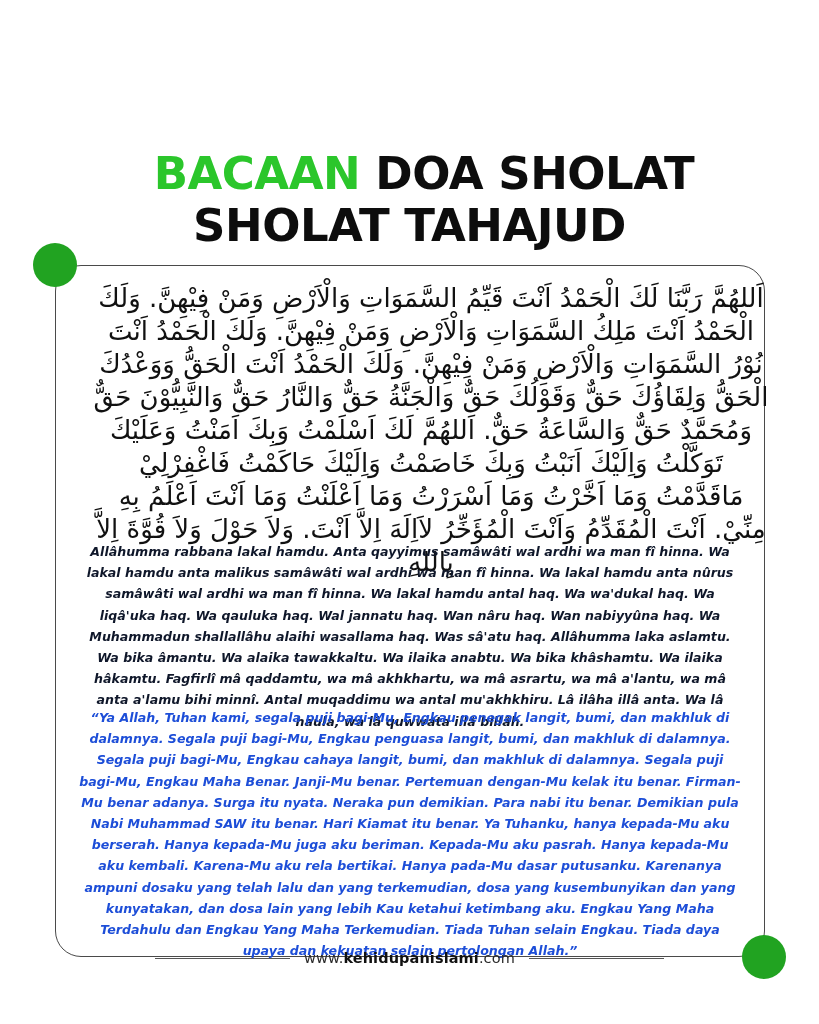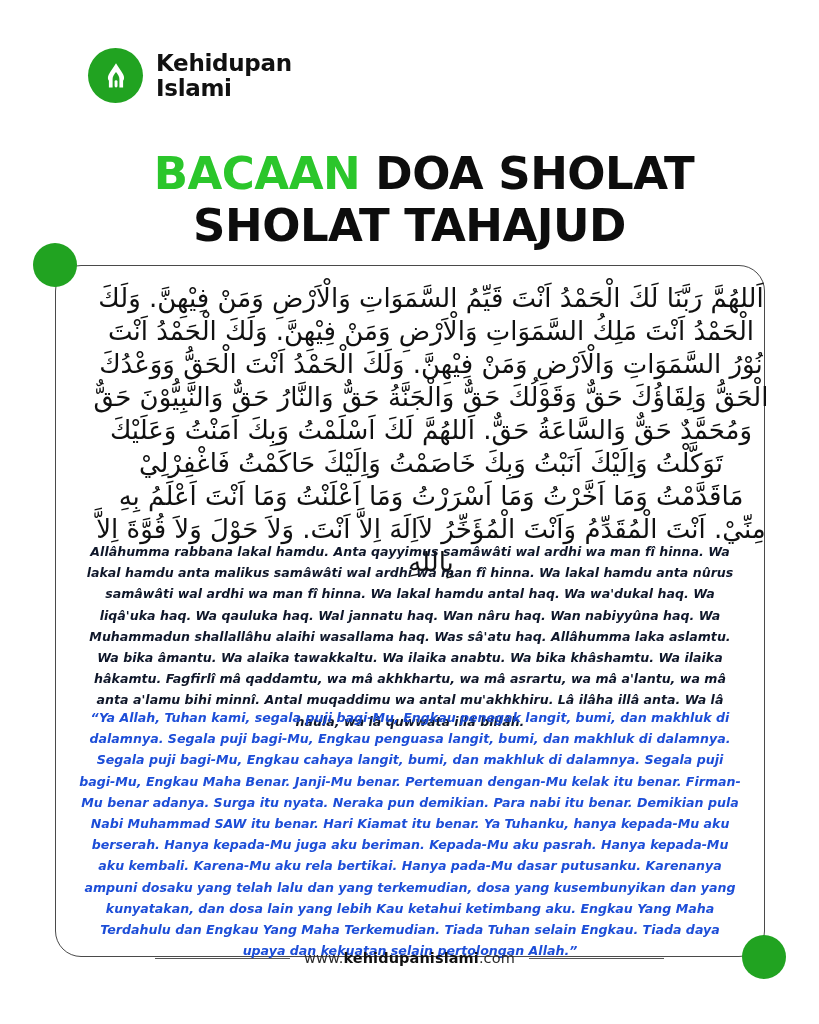--- a/index.html
+++ b/index.html
@@ -165,30 +165,20 @@
     letter-spacing: 0.1px;
     white-space: nowrap;
   }
   .footer-url .strong { font-weight: 700; color: #111111; }
 </style>
 </head>
 <body>
 
 <div class="poster">
 
-  <div class="brand">
-    <div class="brand-mark">
-      <svg width="34" height="34" viewBox="0 0 34 34" aria-hidden="true">
-        <path d="M17 4.2 C14.6 8.4 11.4 12.4 9.8 15.6 C8.6 18.0 8.6 20.2 9.9 21.8 L9.9 28.4 L13.6 28.4 L13.6 20.0 C13.6 17.6 15.1 15.4 17 13.0 C18.9 15.4 20.4 17.6 20.4 20.0 L20.4 28.4 L24.1 28.4 L24.1 21.8 C25.4 20.2 25.4 18.0 24.2 15.6 C22.6 12.4 19.4 8.4 17 4.2 Z" fill="#ffffff"></path>
-        <rect x="15.6" y="21.2" width="2.9" height="7.2" rx="1.4" fill="#ffffff"></rect>
-      </svg>
-    </div>
-    <div class="brand-name">Kehidupan
-Islami</div>
-  </div>
 
   <div class="headline">
     <span class="hl-line">
       <span class="hl-accent">BACAAN</span><span>&nbsp;</span><span>DOA SHOLAT</span>
     </span>
     <span class="hl-line">SHOLAT TAHAJUD</span>
   </div>
 
   <div class="frame"></div>
   <div class="dot dot-tl"></div>

